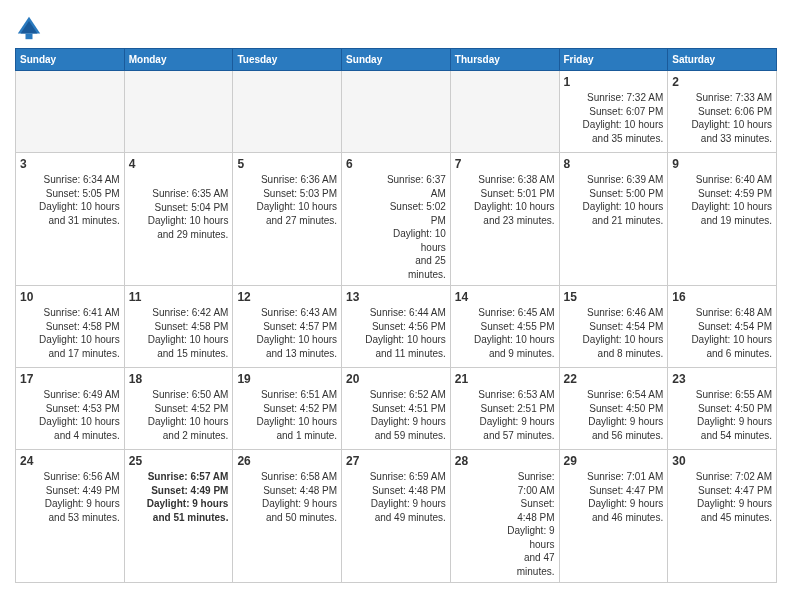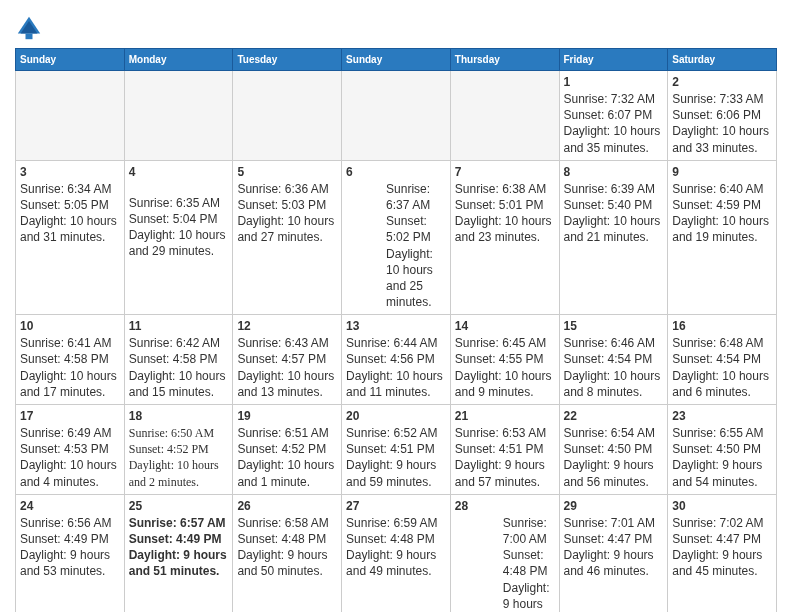--- a/index.html
+++ b/index.html
@@ -79,23 +79,24 @@
     .calendar-table td.empty {
       background: #f5f5f5;
     }
     .day-number {
       font-size: 12px;
       font-weight: bold;
       display: block;
       margin-bottom: 2px;
     }
     .cell-text {
-      font-size: 12px;
+      font-size: 10px;
       line-height: 1.35;
       color: #333;
+      text-align: right;
     }
   </style>
 </head>
 <body>
 
 <div class="page">
   <div class="header-area">
     <div class="logo-area">
       <svg class="logo-icon" viewBox="0 0 40 40">
         <rect x="0" y="0" width="40" height="40" fill="white"></rect>
@@ -179,21 +180,21 @@
           <td>
             <span class="day-number">7</span>
             <div class="cell-text" style="white-space: pre-line;">Sunrise: 6:38 AM
 Sunset: 5:01 PM
 Daylight: 10 hours
 and 23 minutes.</div>
           </td>
           <td>
             <span class="day-number">8</span>
             <div class="cell-text" style="white-space: pre-line;">Sunrise: 6:39 AM
-Sunset: 5:40 PM
+Sunset: 5:00 PM
 Daylight: 10 hours
 and 21 minutes.</div>
           </td>
           <td>
             <span class="day-number">9</span>
             <div class="cell-text" style="white-space: pre-line;">Sunrise: 6:40 AM
 Sunset: 4:59 PM
 Daylight: 10 hours
 and 19 minutes.</div>
           </td>
@@ -252,21 +253,21 @@
         <tr>
           <td>
             <span class="day-number">17</span>
             <div class="cell-text" style="white-space: pre-line;">Sunrise: 6:49 AM
 Sunset: 4:53 PM
 Daylight: 10 hours
 and 4 minutes.</div>
           </td>
           <td>
             <span class="day-number">18</span>
-            <div class="cell-text" style="white-space: pre-line; font-family: Liberation Serif, serif;">Sunrise: 6:50 AM
+            <div class="cell-text" style="white-space: pre-line;">Sunrise: 6:50 AM
 Sunset: 4:52 PM
 Daylight: 10 hours
 and 2 minutes.</div>
           </td>
           <td>
             <span class="day-number">19</span>
             <div class="cell-text" style="white-space: pre-line;">Sunrise: 6:51 AM
 Sunset: 4:52 PM
 Daylight: 10 hours
 and 1 minute.</div>
@@ -274,21 +275,21 @@
           <td>
             <span class="day-number">20</span>
             <div class="cell-text" style="white-space: pre-line;">Sunrise: 6:52 AM
 Sunset: 4:51 PM
 Daylight: 9 hours
 and 59 minutes.</div>
           </td>
           <td>
             <span class="day-number">21</span>
             <div class="cell-text" style="white-space: pre-line;">Sunrise: 6:53 AM
-Sunset: 4:51 PM
+Sunset: 2:51 PM
 Daylight: 9 hours
 and 57 minutes.</div>
           </td>
           <td>
             <span class="day-number">22</span>
             <div class="cell-text" style="white-space: pre-line;">Sunrise: 6:54 AM
 Sunset: 4:50 PM
 Daylight: 9 hours
 and 56 minutes.</div>
           </td>

